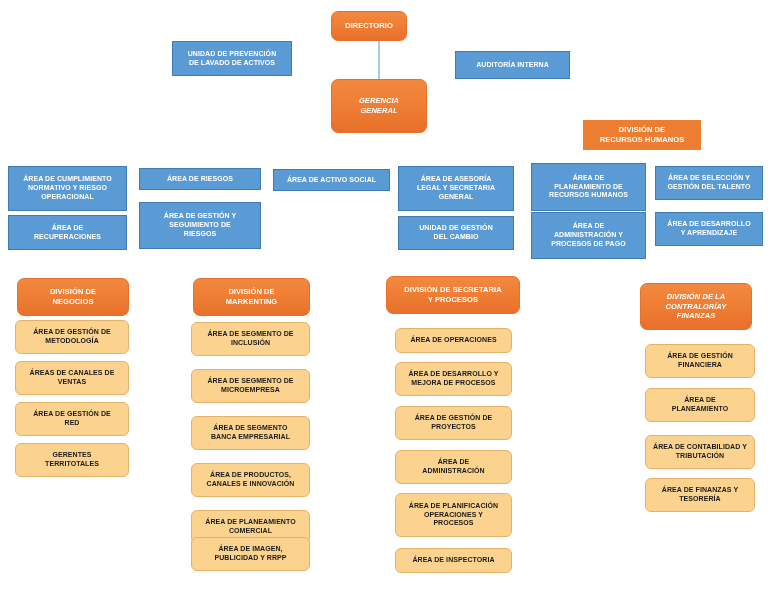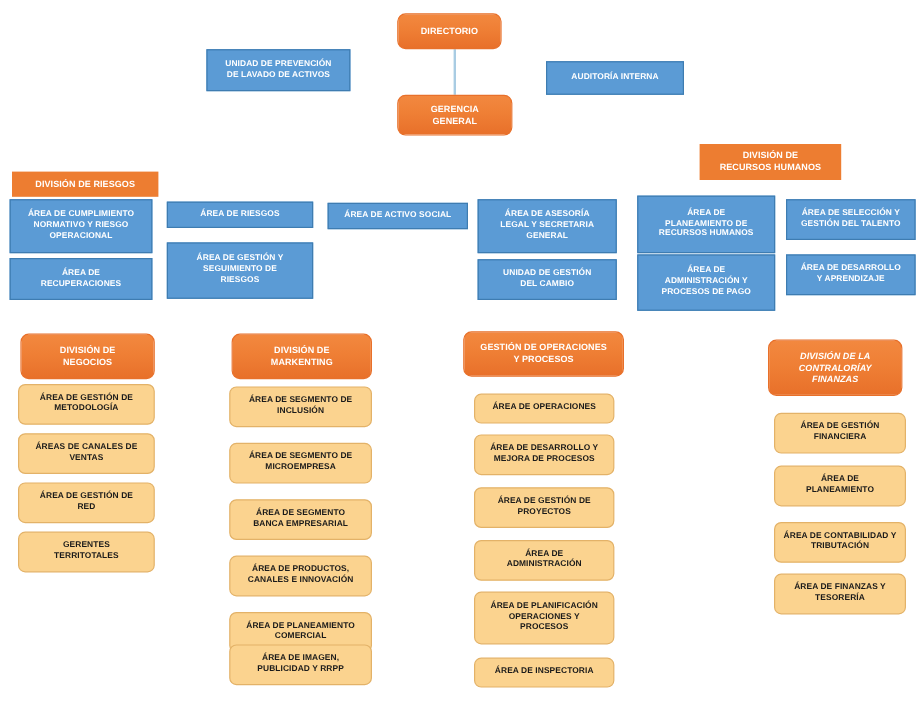--- a/index.html
+++ b/index.html
@@ -76,28 +76,27 @@
     background: #a9cce3;
   }
 </style>
 </head>
 <body>
 
 <div id="chart-canvas" style="width: 768px; height: 594px;">
 
   <div class="connector" id="connector-line" style="left: 378px; top: 41px; width: 2px; height: 38px;"></div>
 
-  <div class="node orange-round" id="node-directorio" style="left: 331px; top: 11px; width: 87px; height: 30px;">DIRECTORIO</div>
-  <div class="node orange-round" id="node-gerencia-general" style="left: 331px; top: 79px; width: 96px; height: 34px;">GERENCIA
+  <div class="node orange-round" id="node-directorio" style="left: 331px; top: 11px; width: 76px; height: 30px;">DIRECTORIO</div>
+  <div class="node orange-round" id="node-gerencia-general" style="left: 331px; top: 79px; width: 96px; height: 54px; font-style: italic;">GERENCIA
 GENERAL</div>
   <div class="node blue" id="node-unidad-prevencion" style="left: 172px; top: 41px; width: 120px; height: 35px;">UNIDAD DE PREVENCIÓN
 DE LAVADO DE ACTIVOS</div>
   <div class="node blue" id="node-auditoria-interna" style="left: 455px; top: 51px; width: 115px; height: 28px;">AUDITORÍA INTERNA</div>
 
-  <div class="node orange-flat" id="node-division-riesgos" style="left: 10px; top: 143px; width: 122px; height: 21px;">DIVISIÓN DE RIESGOS</div>
   <div class="node orange-flat" id="node-division-recursos-humanos" style="left: 583px; top: 120px; width: 118px; height: 30px;">DIVISIÓN DE
 RECURSOS HUMANOS</div>
 
   <div id="mid-boxes-host">
       <div class="node blue" style="left: 8px; top: 166px; width: 119px; height: 45px;">ÁREA DE CUMPLIMIENTO
 NORMATIVO Y RIESGO
 OPERACIONAL</div>
       <div class="node blue" style="left: 8px; top: 215px; width: 119px; height: 35px;">ÁREA DE
 RECUPERACIONES</div>
       <div class="node blue" style="left: 139px; top: 168px; width: 122px; height: 22px;">ÁREA DE RIESGOS</div>
@@ -140,21 +139,21 @@
       <div class="node tan" style="left: 191px; top: 369px; width: 119px; height: 34px;">ÁREA DE SEGMENTO DE
 MICROEMPRESA</div>
       <div class="node tan" style="left: 191px; top: 416px; width: 119px; height: 34px;">ÁREA DE SEGMENTO
 BANCA EMPRESARIAL</div>
       <div class="node tan" style="left: 191px; top: 463px; width: 119px; height: 34px;">ÁREA DE PRODUCTOS,
 CANALES E INNOVACIÓN</div>
       <div class="node tan" style="left: 191px; top: 510px; width: 119px; height: 34px;">ÁREA DE PLANEAMIENTO
 COMERCIAL</div>
       <div class="node tan" style="left: 191px; top: 537px; width: 119px; height: 34px;">ÁREA DE IMAGEN,
 PUBLICIDAD Y RRPP</div>
-      <div class="node orange-round" style="left: 386px; top: 276px; width: 134px; height: 38px;">GESTIÓN DE OPERACIONES
+      <div class="node orange-round" style="left: 386px; top: 276px; width: 134px; height: 38px;">DIVISIÓN DE SECRETARIA
 Y PROCESOS</div>
       <div class="node tan" style="left: 395px; top: 328px; width: 117px; height: 25px;">ÁREA DE OPERACIONES</div>
       <div class="node tan" style="left: 395px; top: 362px; width: 117px; height: 34px;">ÁREA DE DESARROLLO Y
 MEJORA DE PROCESOS</div>
       <div class="node tan" style="left: 395px; top: 406px; width: 117px; height: 34px;">ÁREA DE GESTIÓN DE
 PROYECTOS</div>
       <div class="node tan" style="left: 395px; top: 450px; width: 117px; height: 34px;">ÁREA DE
 ADMINISTRACIÓN</div>
       <div class="node tan" style="left: 395px; top: 493px; width: 117px; height: 44px;">ÁREA DE PLANIFICACIÓN
 OPERACIONES Y

